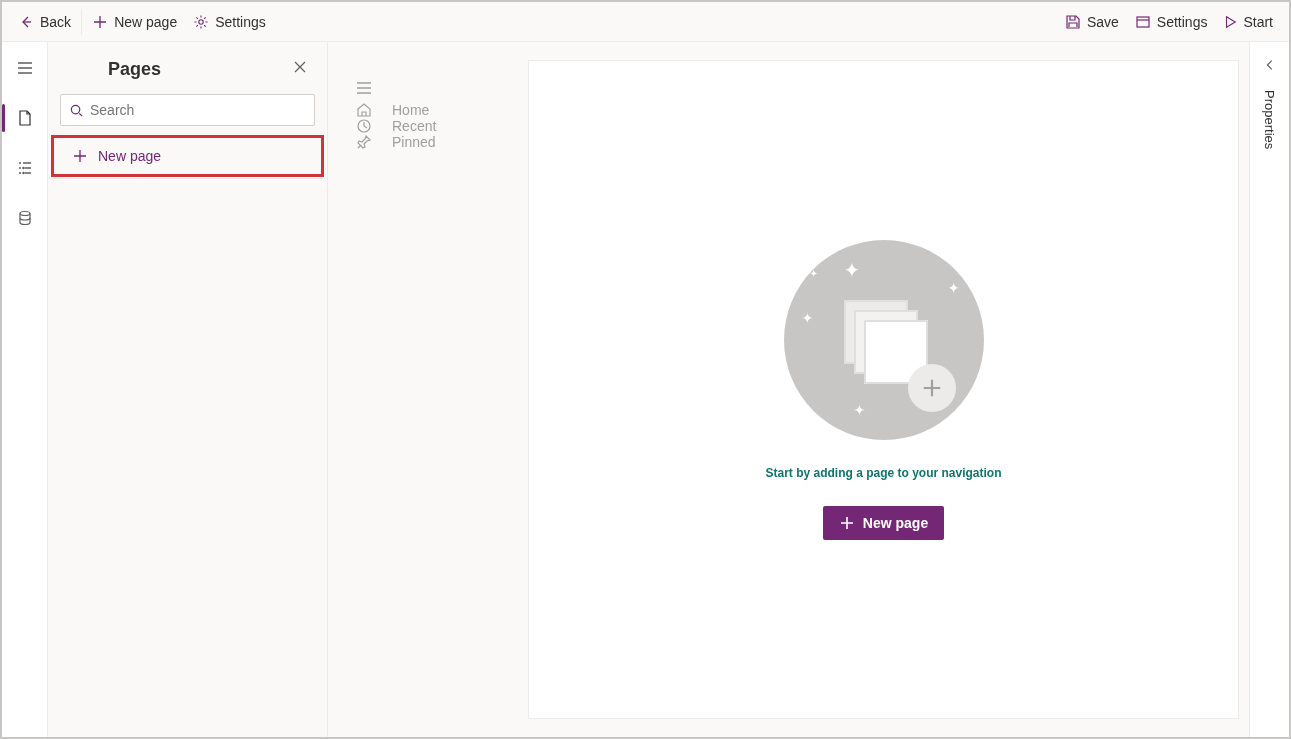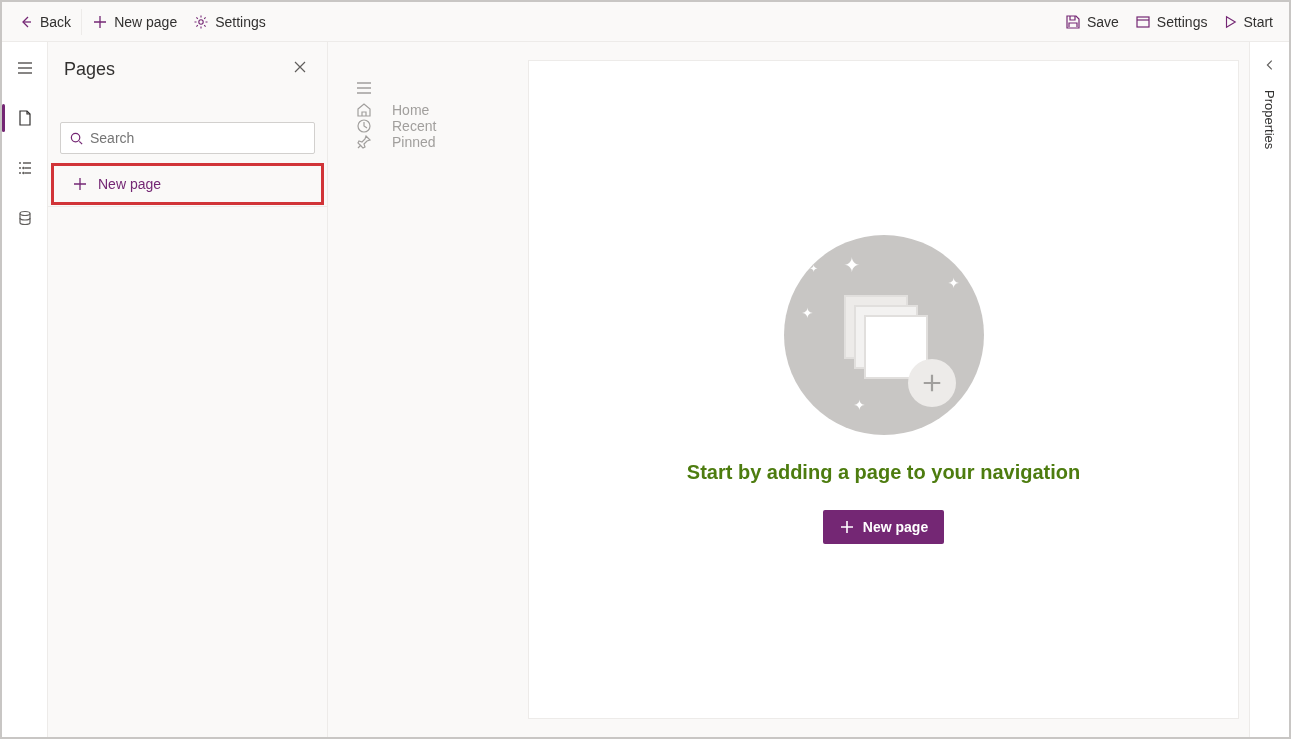--- a/index.html
+++ b/index.html
@@ -18,23 +18,23 @@
 
   
   .rail { width: 46px; border-right: 1px solid #edebe9; display:flex; flex-direction:column; align-items:center; padding-top:6px; gap:10px; background:#fff; }
   .rail-btn { width:40px; height:40px; display:flex; align-items:center; justify-content:center; cursor:pointer; color:#605e5c; position:relative; }
   .rail-btn.active { background:#fff; }
   .rail-btn.active::before { content:""; position:absolute; left:-3px; top:6px; bottom:6px; width:3px; background:#742774; border-radius:2px; }
 
   
   .pages-panel { width: 280px; border-right:1px solid #edebe9; background:#faf9f8; display:flex; flex-direction:column; }
   .pp-header { display:flex; align-items:center; justify-content:space-between; padding:14px 16px 10px 16px; }
-  .pp-title { font-size:18px; font-weight:400; color:#323130; }
+  .pp-title { font-size:18px; font-weight:700; color:#323130;margin-left:44px; }
   .pp-close { color:#605e5c; cursor:pointer; padding:4px; }
-  .pp-search-wrap { padding: 2px 12px 10px 12px; margin-top: 28px; }
+  .pp-search-wrap { padding: 2px 12px 10px 12px; }
   .pp-search { display:flex; align-items:center; height:32px; border:1px solid #d2d0ce; background:#fff; border-radius:2px; padding:0 8px; gap:6px; }
   .pp-search input { border:none; outline:none; flex:1; font-size:14px; color:#323130; background:transparent; }
   .pp-newpage { display:flex; align-items:center; gap:10px; height:40px; padding:0 14px 0 20px; cursor:pointer; color:#742774; font-size:14px; }
   .pp-newpage.highlight { outline:3px solid #d13438; outline-offset:-2px; margin:0 4px; }
   .pp-divider { height:1px; background:#edebe9; margin-top:2px; }
   .pp-item { display:flex; align-items:center; gap:12px; height:42px; padding:0 14px 0 16px; cursor:pointer; color:#323130; font-size:14px; }
   .pp-item .ic { color:#605e5c; }
 
   
   .canvas-area { flex:1; display:flex; padding:18px 0 18px 10px; gap:0; background:#faf9f8; }
@@ -47,21 +47,21 @@
   .empty-illus { width:200px; height:200px; border-radius:50%; background:#c8c6c4; position:relative; display:flex; align-items:center; justify-content:center; }
   .stack { position:relative; width:80px; height:80px; }
   .sheet { position:absolute; width:64px; height:64px; background:#fff; border:2px solid #e1dfdd; }
   .sheet.s3 { top:0; left:0; background:#edebe9; }
   .sheet.s2 { top:10px; left:10px; background:#f3f2f1; }
   .sheet.s1 { top:20px; left:20px; }
   .addcirc { position:absolute; right:28px; bottom:28px; width:48px; height:48px; border-radius:50%; background:#edebe9; display:flex; align-items:center; justify-content:center; color:#a19f9d; }
   .spark { position:absolute; color:#fff; font-size:16px; }
   .sp1{top:18px;left:60px;font-size:20px}.sp2{top:40px;right:24px;font-size:14px}.sp3{bottom:28px;right:40px;font-size:18px}.sp4{bottom:22px;left:70px;font-size:14px}.sp5{top:70px;left:18px;font-size:14px}.sp6{top:28px;left:26px;font-size:10px}
 
-  .empty-text { font-size:20px; font-weight:600; color:#4d7c0f; }
+  .empty-text { font-size:12px; font-weight:600; color:#0f766e; }
   .primary-btn { background:#742774; color:#fff; border:none; height:34px; padding:0 16px; display:flex; align-items:center; gap:8px; font-size:14px; font-weight:600; cursor:pointer; border-radius:2px; }
 
   
   .props-rail { width:40px; border-left:1px solid #edebe9; background:#fff; display:flex; flex-direction:column; align-items:center; padding-top:16px; gap:14px; }
   .props-chevron { color:#605e5c; cursor:pointer; }
   .props-label { writing-mode:vertical-rl; font-size:13px; color:#323130; cursor:pointer; }
 
   .purple { color:#742774; }
 </style>
 </head>

